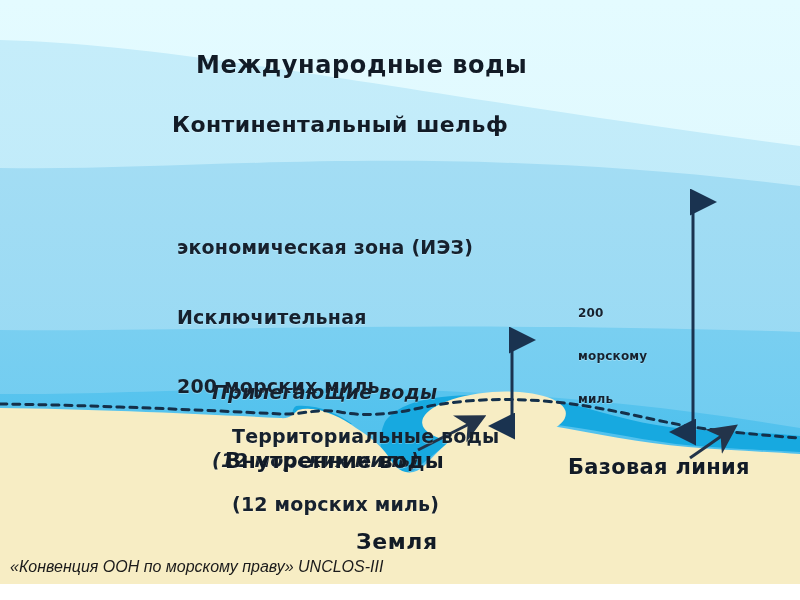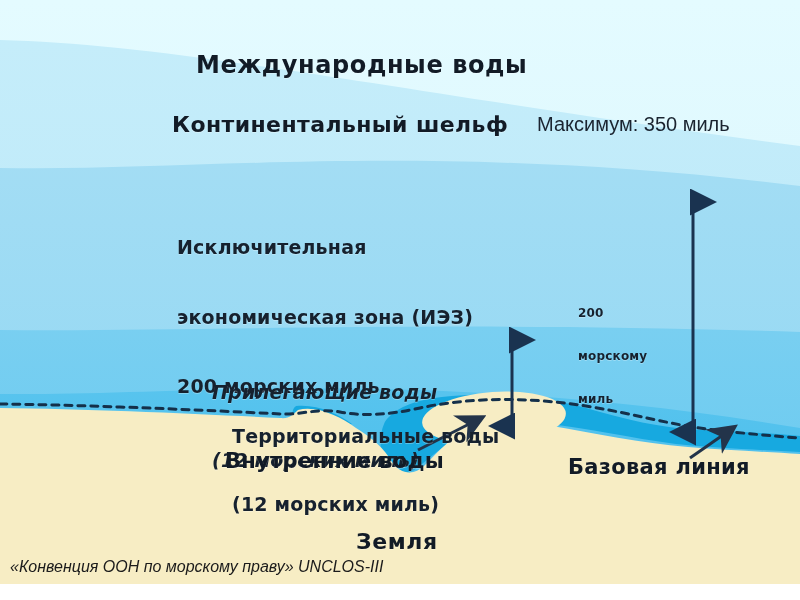--- a/index.html
+++ b/index.html
@@ -223,25 +223,24 @@
       <line x1="418" y1="450" x2="481" y2="418" stroke="#23344a" stroke-width="3" marker-end="url(#ptr)"></line>
 
       <line x1="690" y1="458" x2="733" y2="428" stroke="#23344a" stroke-width="3" marker-end="url(#ptr)"></line>
     </g>
   </svg>
 
   <div class="lbl dark" id="lbl-international">Международные воды</div>
 
   <div class="lbl dark" id="lbl-shelf">Континентальный шельф</div>
 
-  <div class="lbl" id="lbl-max350">Максимум: 350 миль</div>
 
   <div class="lbl navy" id="lbl-eez">
+    <div>экономическая зона (ИЭЗ)</div>
     <div>Исключительная</div>
-    <div>экономическая зона (ИЭЗ)</div>
     <div>200 морских миль</div>
   </div>
 
   <div class="lbl navy" id="lbl-200nm">
     <div>200</div>
     <div>морскому</div>
     <div>миль</div>
   </div>
 
   <div class="lbl navy" id="lbl-contiguous">

